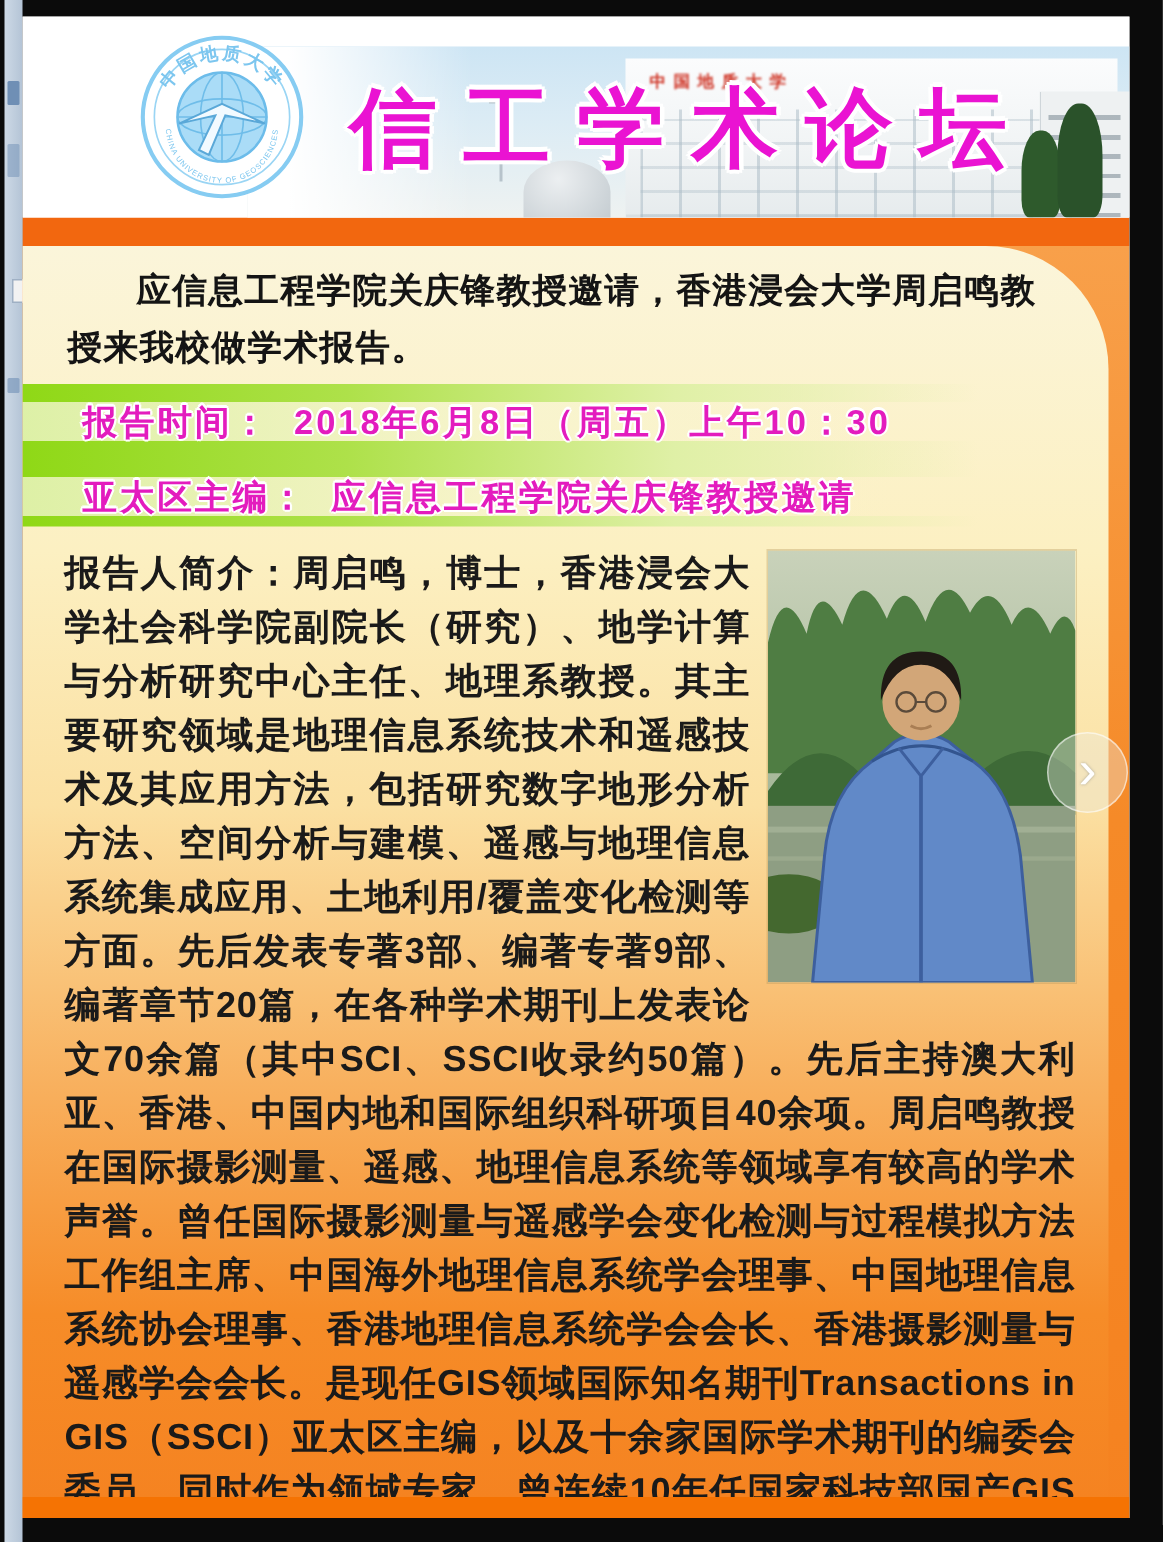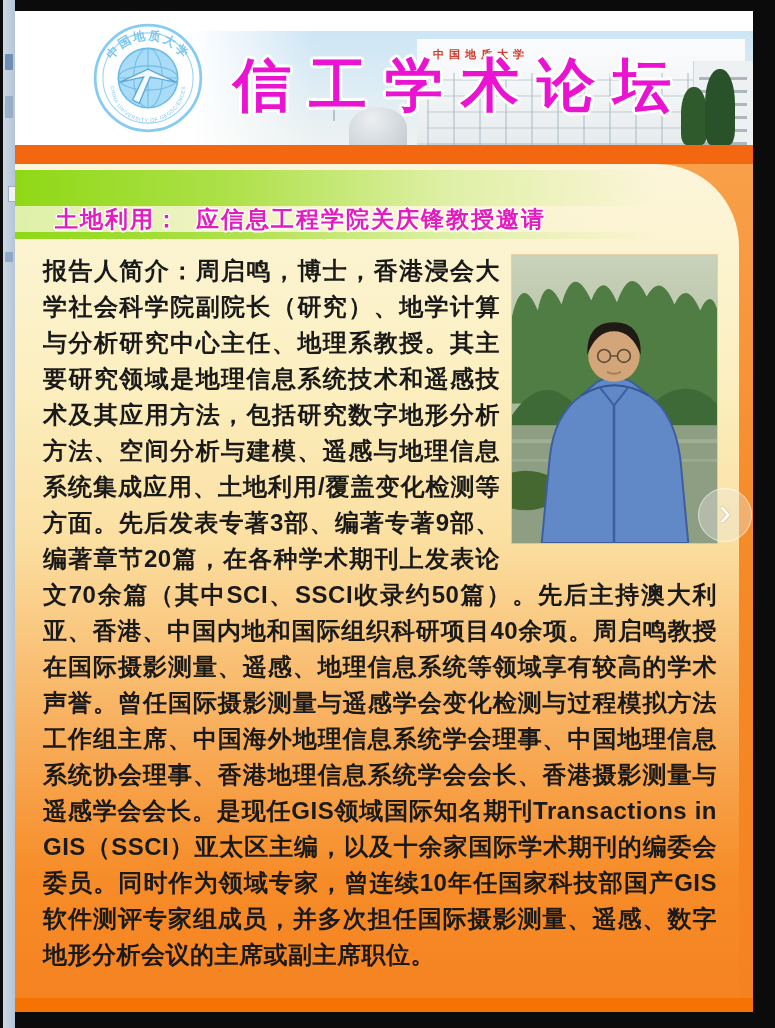--- a/index.html
+++ b/index.html
@@ -129,28 +129,34 @@
       </svg>
 
       <div class="title">信工学术论坛</div>
     </div>
 
     <div class="orange-bar"></div>
 
     <div class="pbody">
       <div class="panel">
 
+        <div class="intro">应信息工程学院关庆锋教授邀请，香港浸会大学周启鸣教授来我校做学术报告。</div>
 
         <div class="info-rows">
           <div class="stripe"></div>
+          <div class="info-band">
+            <div class="info-text">
+              <span class="info-label">报告时间：</span><span>2018年6月8日（周五）上午10：30</span>
+            </div>
+          </div>
           <div class="stripe"></div>
           <div class="stripe"></div>
           <div class="info-band">
             <div class="info-text">
-              <span class="info-label">土地利用：</span><span>应信息工程学院关庆锋教授邀请</span>
+              <span class="info-label">亚太区主编：</span><span>应信息工程学院关庆锋教授邀请</span>
             </div>
           </div>
           <div class="stripe thin"></div>
         </div>
 
         <div class="bio">
           <svg class="speaker" viewBox="0 0 207 291" preserveAspectRatio="none">
             <defs>
               <linearGradient id="skyg" x1="0" y1="0" x2="0" y2="1">
                 <stop offset="0" stop-color="#c9d2ba"></stop>

